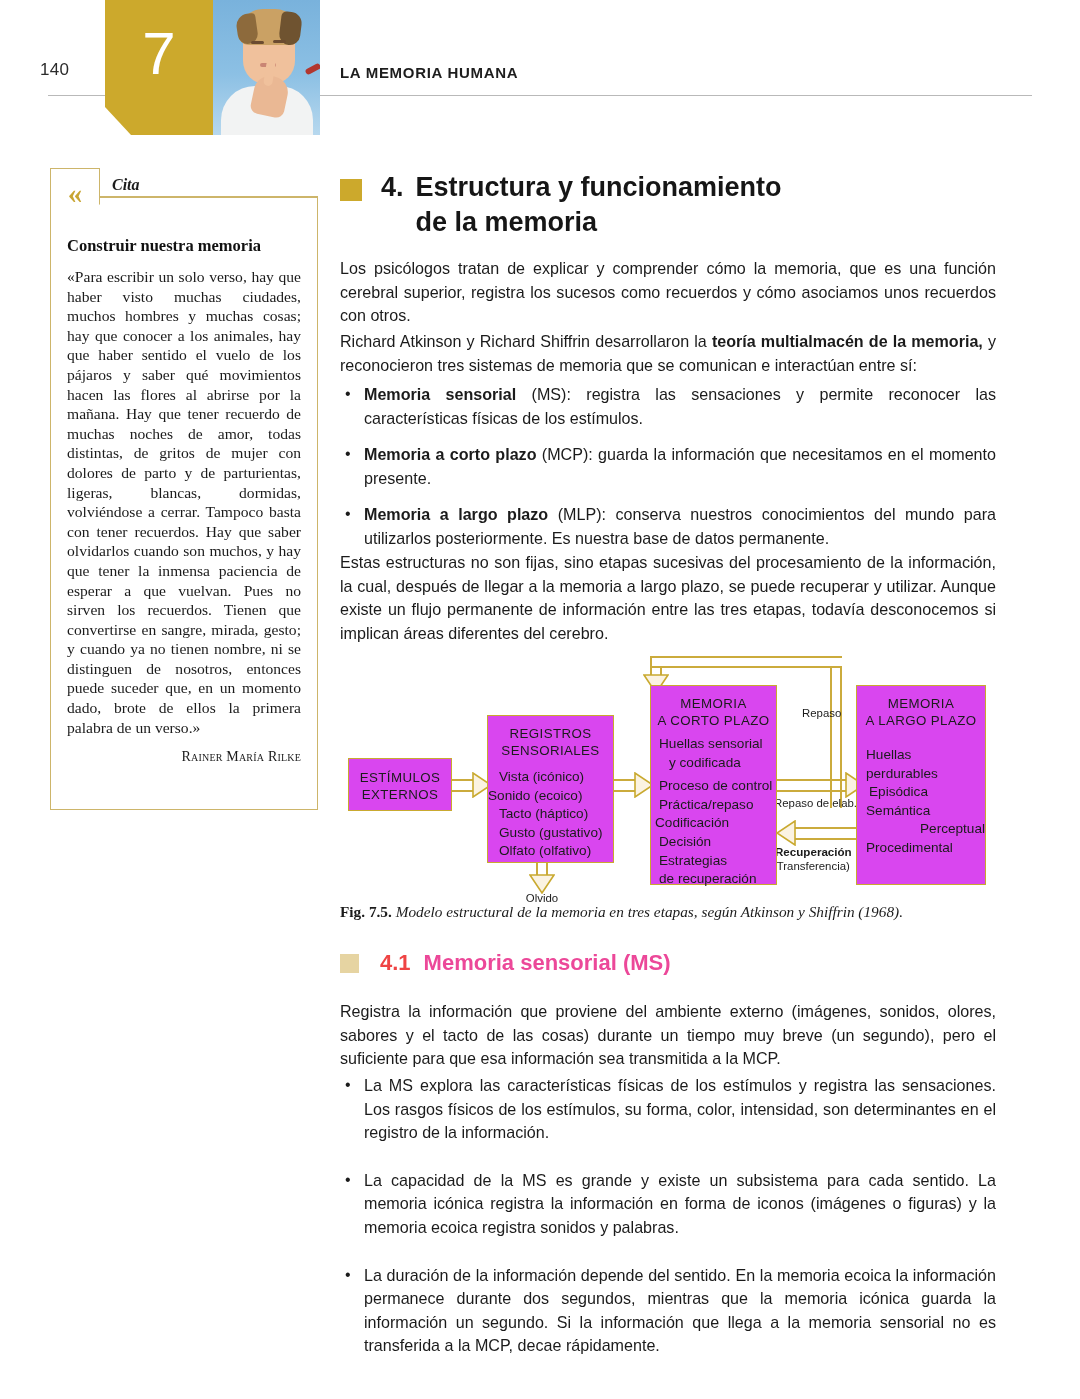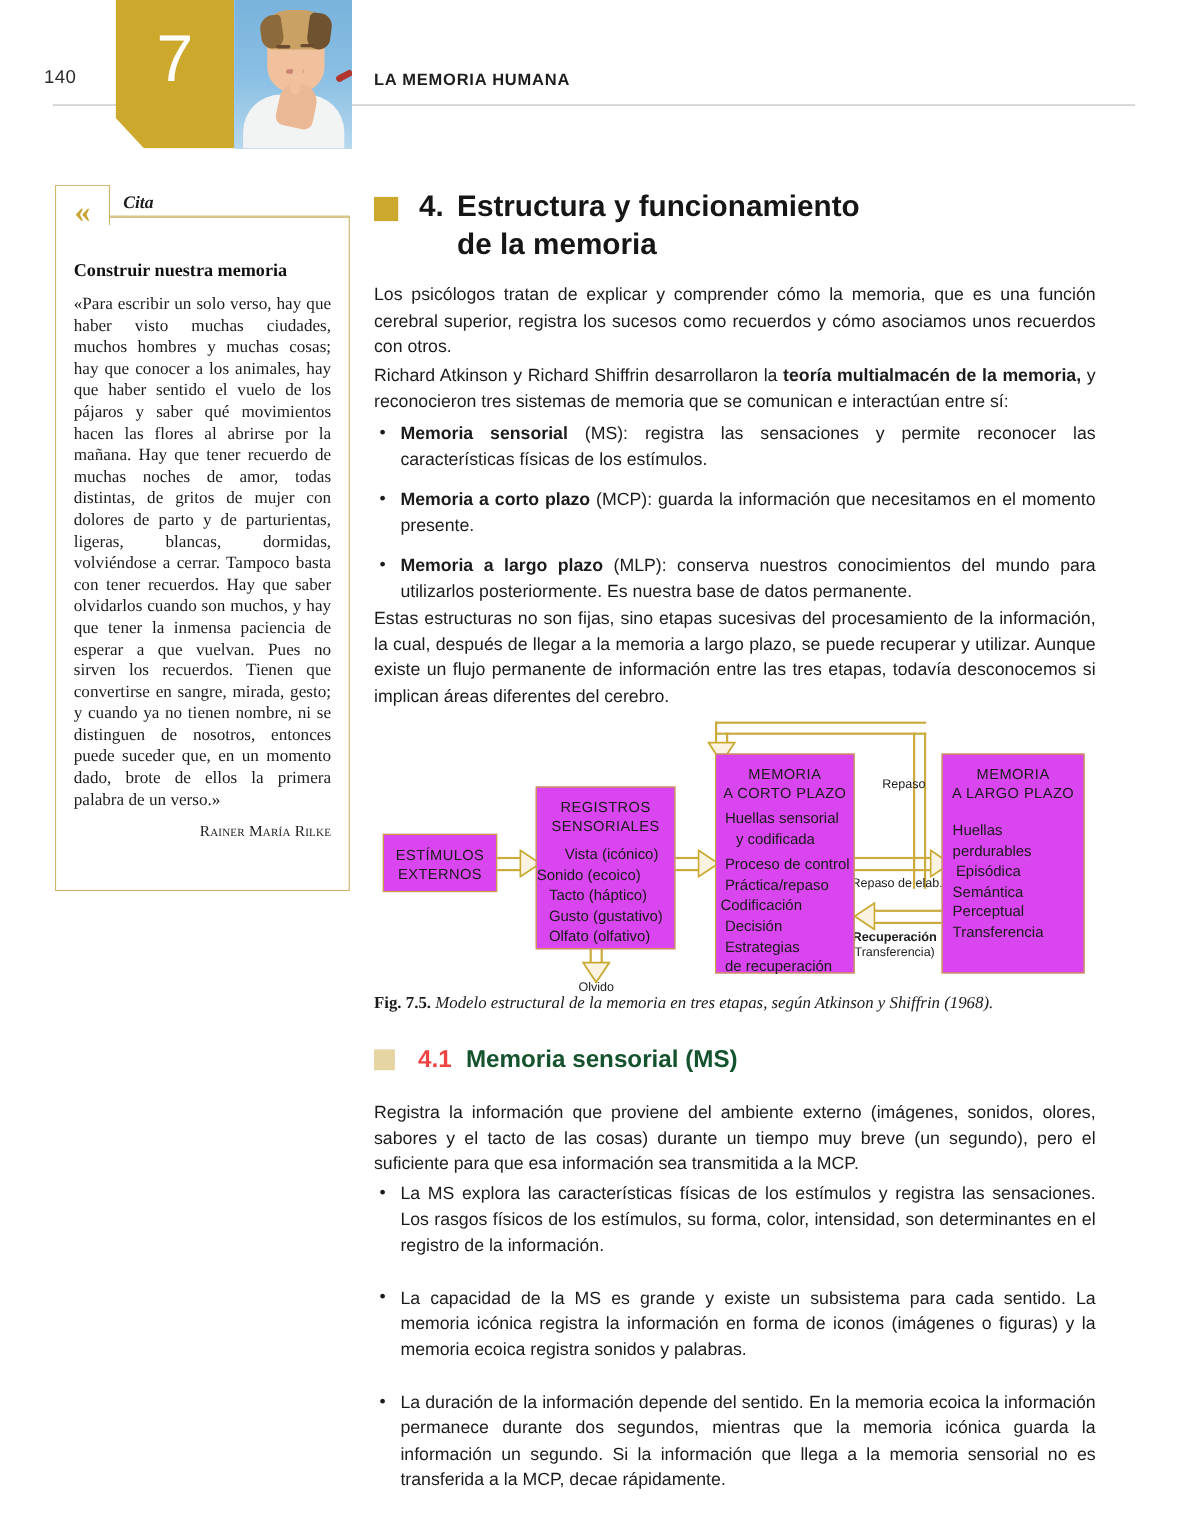--- a/index.html
+++ b/index.html
@@ -84,21 +84,21 @@
   .line{position:absolute;background:#cbab3c;}
   .fig-cap{position:absolute;left:340px;top:903px;width:660px;
     font-family:"Liberation Serif", serif;font-size:15.3px;color:#1b1b1b;}
   .fig-cap .lbl{font-weight:bold;font-style:normal;}
   .fig-cap .it{font-style:italic;}
 
   
   .h3-row{position:absolute;left:340px;top:950px;display:flex;align-items:center;}
   .h3-sq{width:19px;height:19px;background:#e6d4a2;flex:none;}
   .h3-num{font-family:"Liberation Sans", sans-serif;font-weight:bold;font-size:22px;color:#ef4444;margin-left:21px;}
-  .h3-txt{font-family:"Liberation Sans", sans-serif;font-weight:bold;font-size:22px;color:#14532d;margin-left:13px;}
+  .h3-txt{font-family:"Liberation Sans", sans-serif;font-weight:bold;font-size:22px;color:#ec4899;margin-left:13px;}
 </style>
 </head>
 <body>
 
 <div class="page">
 
   <div class="header">
     <div class="hdr-rule"></div>
     <div class="folio">140</div>
     <div class="chap-tab"></div>
@@ -201,21 +201,21 @@
     <div class="dlabel" style="left:433px;top:215px;">(Transferencia)</div>
 
     <div class="dbox" style="left:8px;top:113px;width:104px;height:53px;padding-top:10px;">
       <div class="bt">ESTÍMULOS</div>
       <div class="bt">EXTERNOS</div>
     </div>
 
     <div class="dbox" style="left:147px;top:70px;width:127px;height:148px;padding:9px 0 0 0;">
       <div class="bt">REGISTROS</div>
       <div class="bt" style="margin-bottom:9px;">SENSORIALES</div>
-      <div class="bl" style="padding-left:11px;text-align:center;">Vista (icónico)</div>
+      <div class="bl" style="padding-left:11px;">Vista (icónico)</div>
       <div class="bl" style="">Sonido (ecoico)</div>
       <div class="bl" style="padding-left:11px;">Tacto (háptico)</div>
       <div class="bl" style="padding-left:11px;">Gusto (gustativo)</div>
       <div class="bl" style="padding-left:11px;">Olfato (olfativo)</div>
     </div>
 
     <div class="dbox" style="left:310px;top:40px;width:127px;height:200px;padding:9px 0 0 0;">
       <div class="bt">MEMORIA</div>
       <div class="bt" style="margin-bottom:6px;">A CORTO PLAZO</div>
       <div class="bl" style="padding-left:8px;">Huellas sensorial</div>
@@ -227,22 +227,22 @@
       <div class="bl" style="padding-left:8px;">Estrategias</div>
       <div class="bl" style="padding-left:8px;">de recuperación</div>
     </div>
 
     <div class="dbox" style="left:516px;top:40px;width:130px;height:200px;padding:9px 0 0 0;">
       <div class="bt">MEMORIA</div>
       <div class="bt" style="margin-bottom:17px;">A LARGO PLAZO</div>
       <div class="bl" style="padding-left:9px;">Huellas perdurables</div>
       <div class="bl" style="padding-left:12px;">Episódica</div>
       <div class="bl" style="padding-left:9px;">Semántica</div>
-      <div class="bl" style="padding-left:9px;">Perceptual</div>
-      <div class="bl" style="padding-left:9px;">Transferencia</div>
+      <div class="bl" style="padding-left:24px;text-align:right;">Perceptual</div>
+      <div class="bl" style="padding-left:9px;">Procedimental</div>
     </div>
   </div>
 
   <div class="fig-cap">
     <span class="lbl">Fig. 7.5.</span>
     <span class="it">Modelo estructural de la memoria en tres etapas, según Atkinson y Shiffrin (1968).</span>
   </div>
 
   <div class="h3-row">
     <div class="h3-sq"></div>

